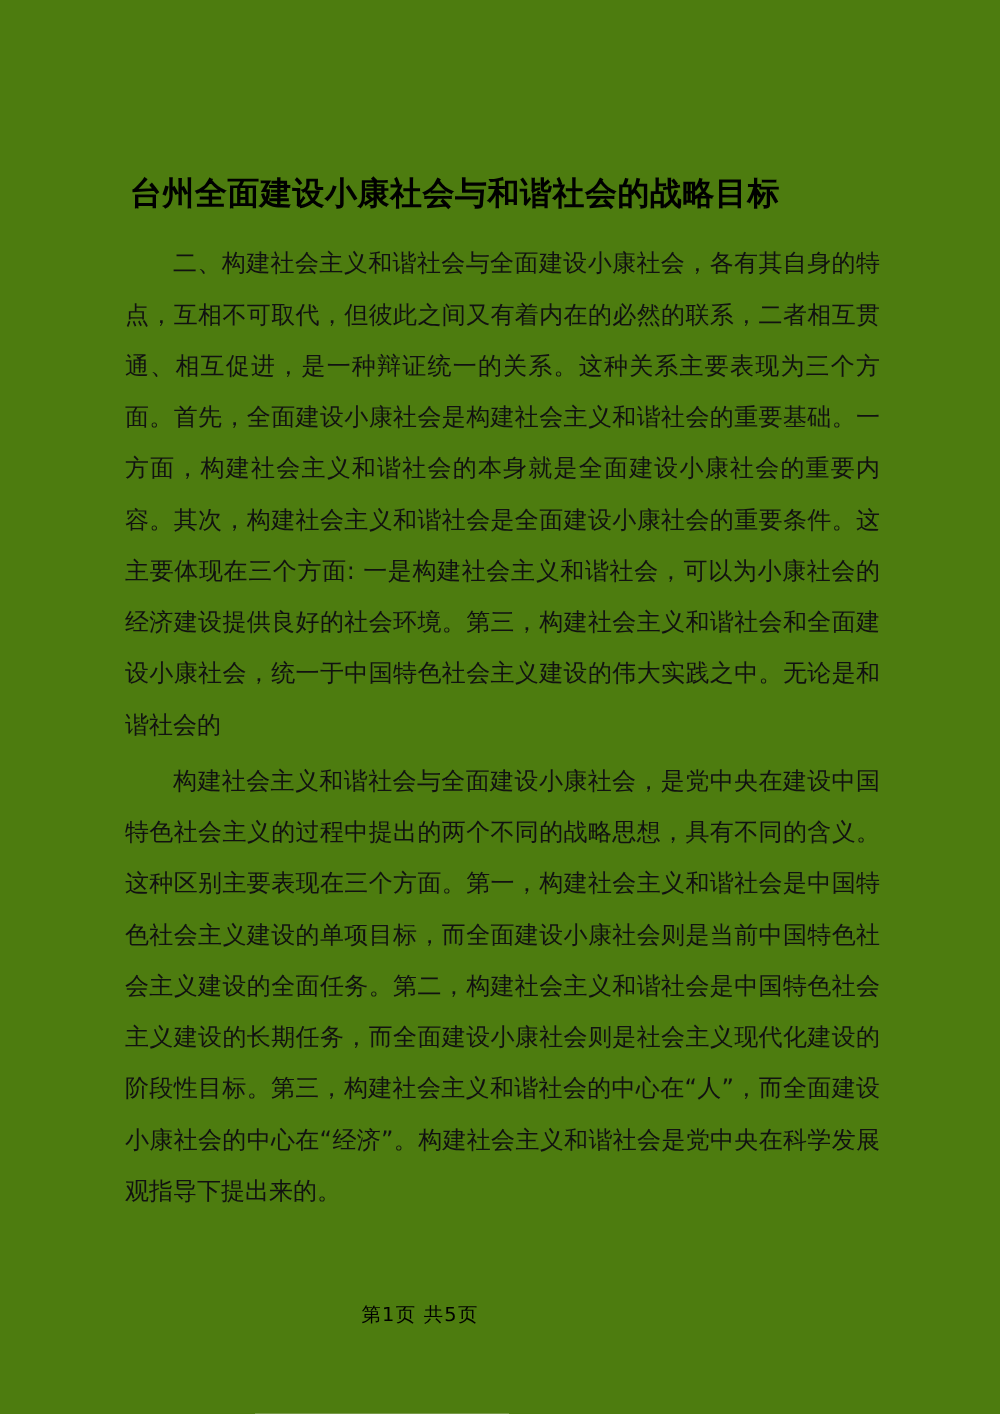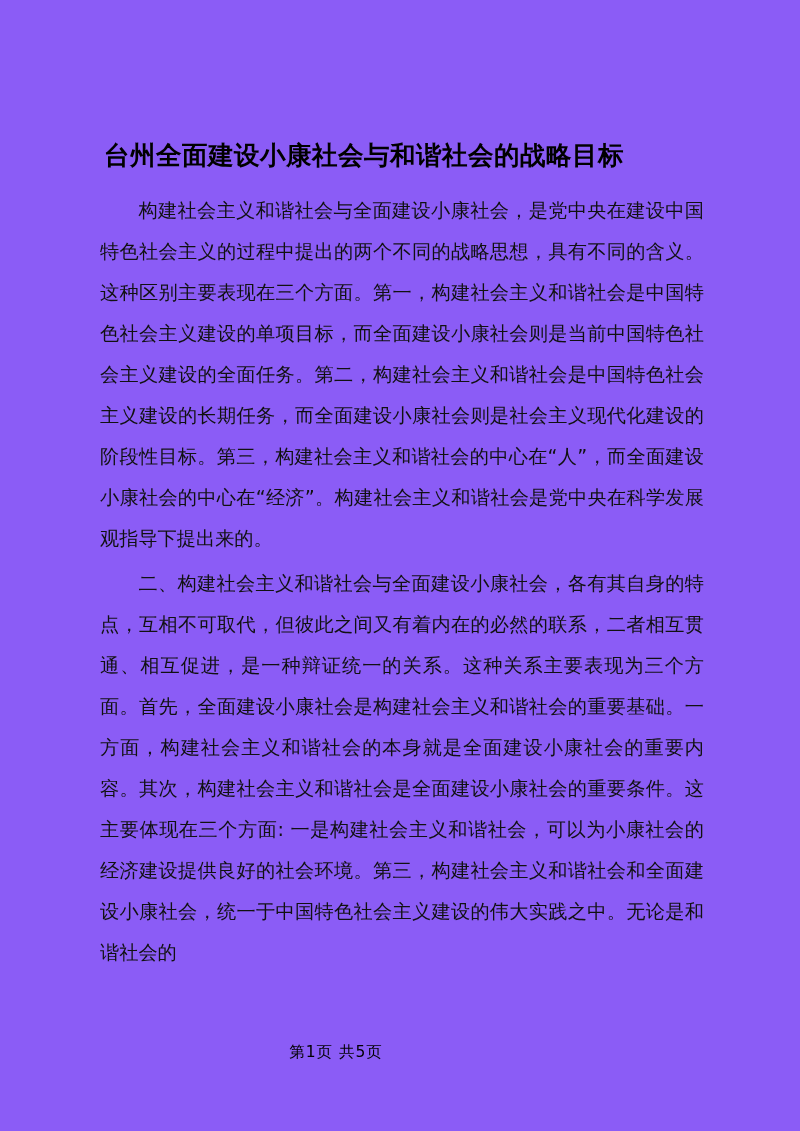--- a/index.html
+++ b/index.html
@@ -14,21 +14,21 @@
     color: #000000;
     position: relative;
     overflow: hidden;
   }
   .page {
     width: 800px;
     height: 1131px;
     box-sizing: border-box;
     padding: 14px;
     position: relative;
-    background: #8b5cf6;
+    background: #4d7c0f;
   }
   .doc-title {
     font-family: "DejaVu Sans", "Liberation Sans", sans-serif;
     font-weight: bold;
     font-size: 25.5px;
     letter-spacing: 0.5px;
     color: #000;
     text-align: left;
     margin: 0;
     padding: 0;
@@ -69,19 +69,19 @@
   }
 </style>
 </head>
 <body>
 
 <div class="page">
 
   <h1 class="doc-title">台州全面建设小康社会与和谐社会的战略目标</h1>
 
   <div class="body-text">
+    <p class="para">二、构建社会主义和谐社会与全面建设小康社会，各有其自身的特点，互相不可取代，但彼此之间又有着内在的必然的联系，二者相互贯通、相互促进，是一种辩证统一的关系。这种关系主要表现为三个方面。首先，全面建设小康社会是构建社会主义和谐社会的重要基础。一方面，构建社会主义和谐社会的本身就是全面建设小康社会的重要内容。其次，构建社会主义和谐社会是全面建设小康社会的重要条件。这主要体现在三个方面: 一是构建社会主义和谐社会，可以为小康社会的经济建设提供良好的社会环境。第三，构建社会主义和谐社会和全面建设小康社会，统一于中国特色社会主义建设的伟大实践之中。无论是和谐社会的</p>
     <p class="para">构建社会主义和谐社会与全面建设小康社会，是党中央在建设中国特色社会主义的过程中提出的两个不同的战略思想，具有不同的含义。这种区别主要表现在三个方面。第一，构建社会主义和谐社会是中国特色社会主义建设的单项目标，而全面建设小康社会则是当前中国特色社会主义建设的全面任务。第二，构建社会主义和谐社会是中国特色社会主义建设的长期任务，而全面建设小康社会则是社会主义现代化建设的阶段性目标。第三，构建社会主义和谐社会的中心在“人”，而全面建设小康社会的中心在“经济”。构建社会主义和谐社会是党中央在科学发展观指导下提出来的。</p>
-    <p class="para">二、构建社会主义和谐社会与全面建设小康社会，各有其自身的特点，互相不可取代，但彼此之间又有着内在的必然的联系，二者相互贯通、相互促进，是一种辩证统一的关系。这种关系主要表现为三个方面。首先，全面建设小康社会是构建社会主义和谐社会的重要基础。一方面，构建社会主义和谐社会的本身就是全面建设小康社会的重要内容。其次，构建社会主义和谐社会是全面建设小康社会的重要条件。这主要体现在三个方面: 一是构建社会主义和谐社会，可以为小康社会的经济建设提供良好的社会环境。第三，构建社会主义和谐社会和全面建设小康社会，统一于中国特色社会主义建设的伟大实践之中。无论是和谐社会的</p>
   </div>
 
   <div class="footer">第1页 共5页</div>
 
 </div>
 
 </body></html>

